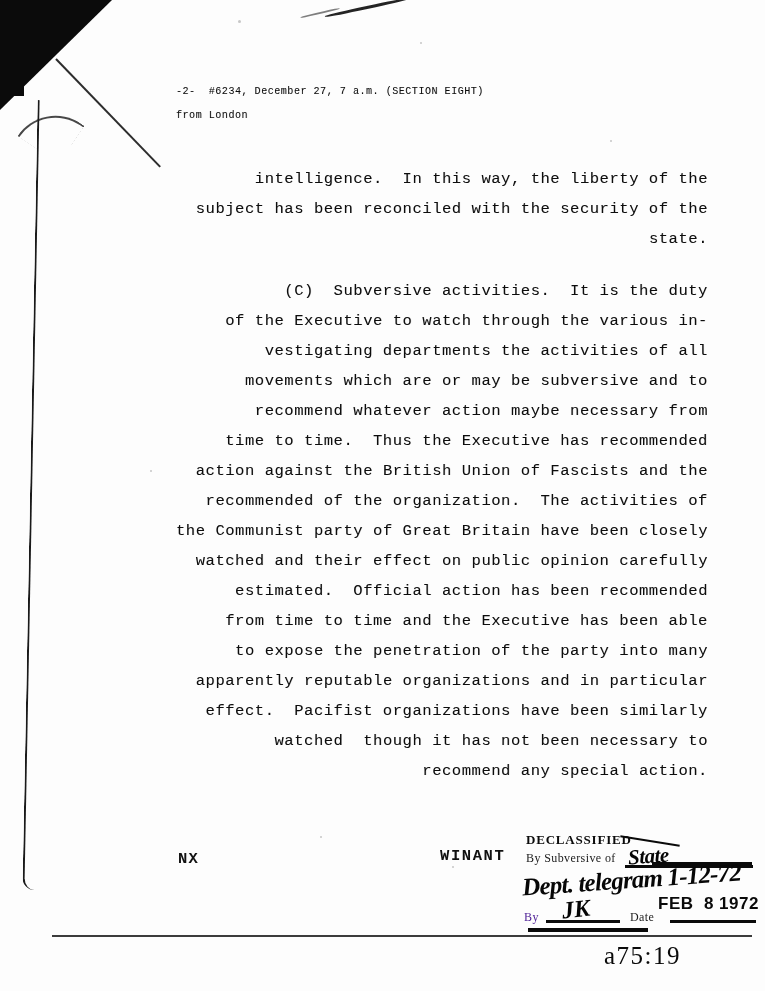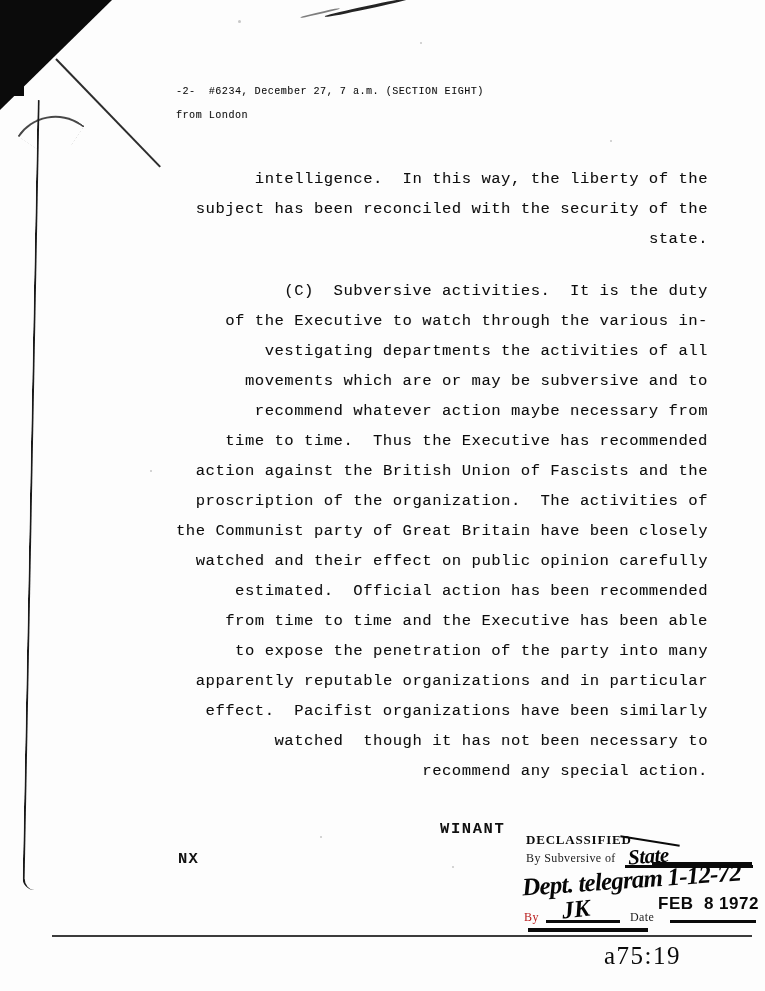--- a/index.html
+++ b/index.html
@@ -148,21 +148,21 @@
     white-space: pre;
     height: 30px;
     line-height: 30px;
     text-shadow: 0.4px 0.2px 0 rgba(0,0,0,0.2);
   }
   .para-gap { height: 22px; }
 
   #signature-block {
     position: absolute;
     left: 440px;
-    top: 820px;
+    top: 847px;
   }
   #sig-name {
     font-size: 15.5px;
     letter-spacing: 1.6px;
     color: #101010;
     font-weight: 700;
     white-space: pre;
   }
 
   #operator-mark {
@@ -252,21 +252,21 @@
     font-weight: 700;
     color: #0a0a0a;
     letter-spacing: 0.5px;
     white-space: pre;
   }
   #declass-by-label {
     position: absolute;
     left: 4px;
     top: 78px;
     font-size: 12px;
-    color: #b91c1c;
+    color: #4c1d95;
     letter-spacing: 0.4px;
   }
   #declass-date-label {
     position: absolute;
     left: 110px;
     top: 78px;
     font-size: 12px;
     color: #1c1c1c;
     letter-spacing: 0.4px;
   }
@@ -338,21 +338,21 @@
     </div>
     <div class="para-gap"></div>
     <div class="para">
       <span class="bline">        (C)  Subversive activities.  It is the duty</span>
       <span class="bline">of the Executive to watch through the various in-</span>
       <span class="bline">vestigating departments the activities of all</span>
       <span class="bline">movements which are or may be subversive and to</span>
       <span class="bline">recommend whatever action maybe necessary from</span>
       <span class="bline">time to time.  Thus the Executive has recommended</span>
       <span class="bline">action against the British Union of Fascists and the</span>
-      <span class="bline">proscription of the organization.  The activities of</span>
+      <span class="bline">recommended of the organization.  The activities of</span>
       <span class="bline">the Communist party of Great Britain have been closely</span>
       <span class="bline">watched and their effect on public opinion carefully</span>
       <span class="bline">estimated.  Official action has been recommended</span>
       <span class="bline">from time to time and the Executive has been able</span>
       <span class="bline">to expose the penetration of the party into many</span>
       <span class="bline">apparently reputable organizations and in particular</span>
       <span class="bline">effect.  Pacifist organizations have been similarly</span>
       <span class="bline">watched  though it has not been necessary to</span>
       <span class="bline">recommend any special action.</span>
     </div>

